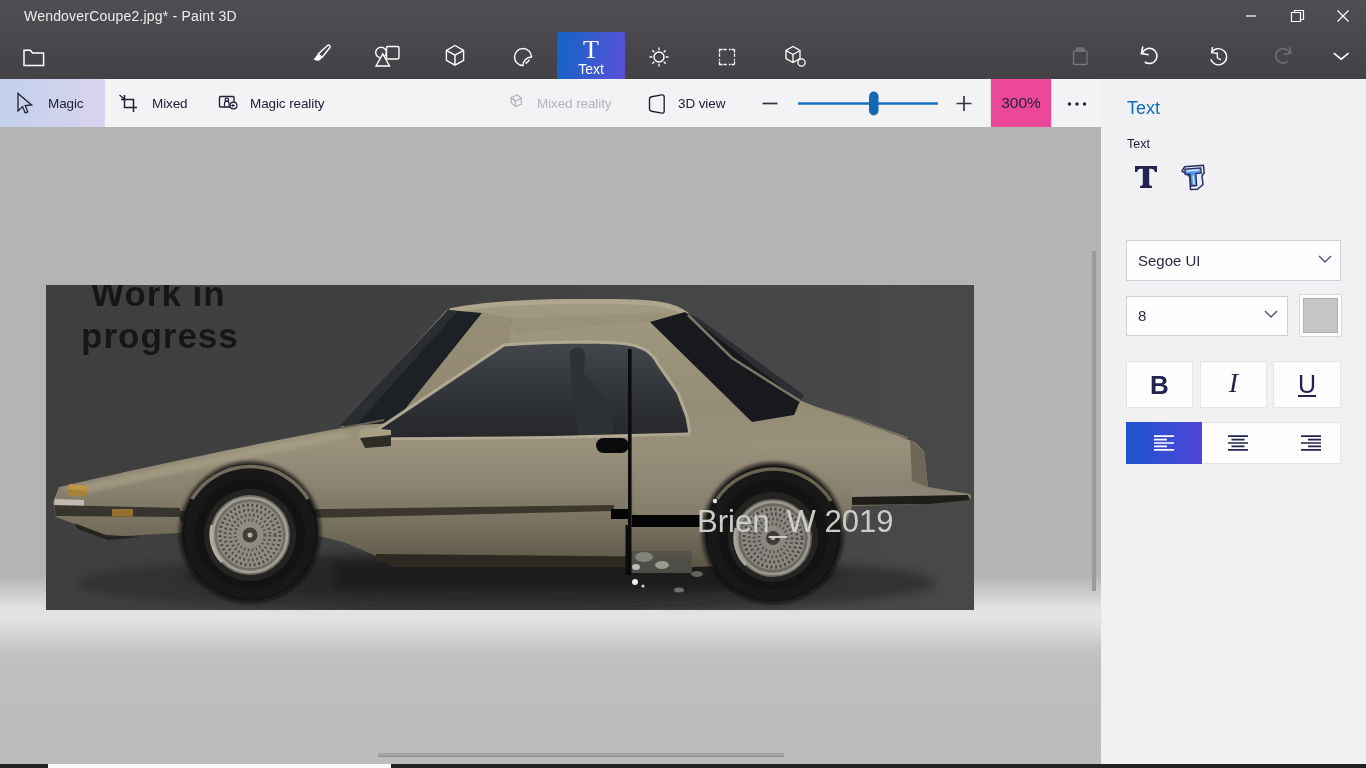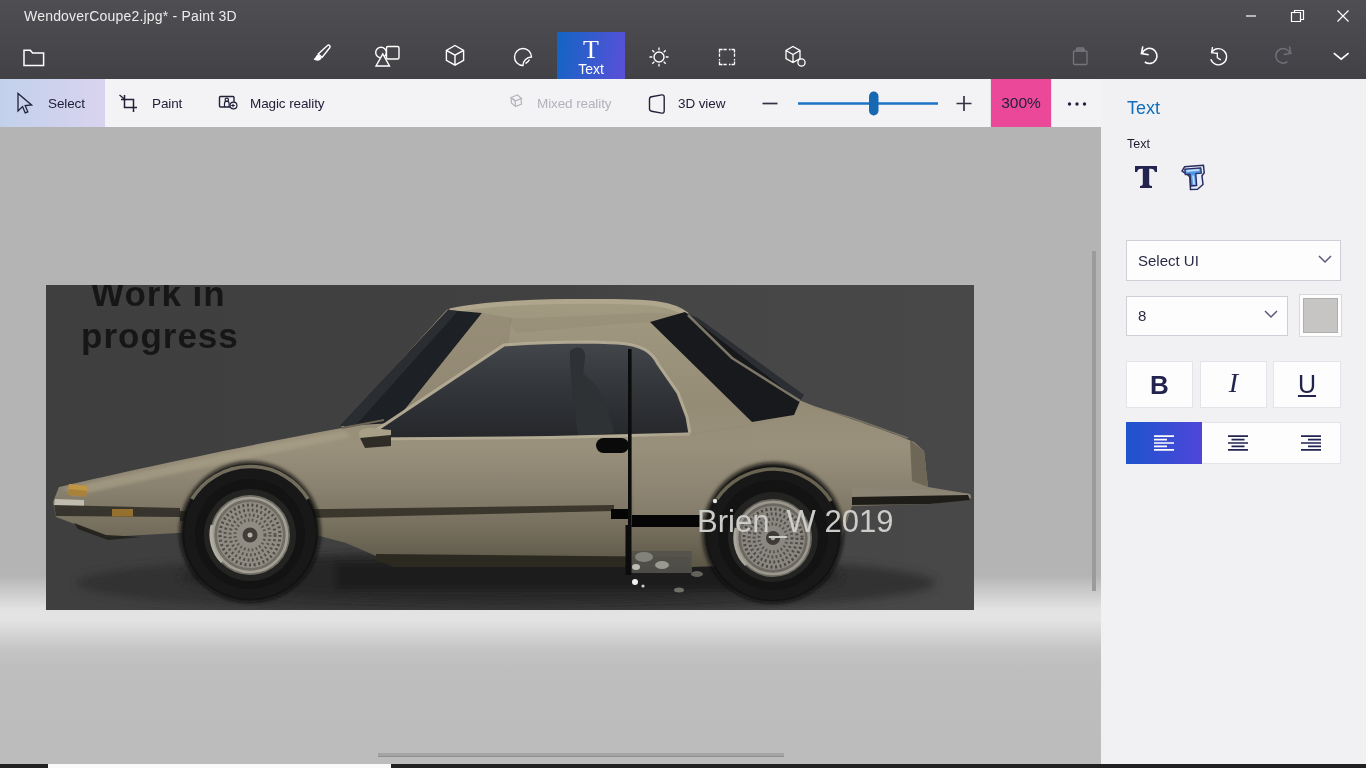--- a/index.html
+++ b/index.html
@@ -105,22 +105,22 @@
       </g>
 
       <path d="M1290 53.4 a7.3 7.3 0 1 0 -2.5 8.3" stroke="#70707a" stroke-width="1.5"></path>
       <path d="M1289.5 46.5 l1.3 7 l-7 1.1" stroke="#70707a" stroke-width="1.5"></path>
 
       <path d="M1333.8 53.2 l7.4 6 l7.4 -6" stroke-width="1.6"></path>
     </svg>
   </div>
   <div id="ribbon" class="abs">
     <div id="selbtn" class="abs"></div>
-    <div class="rlabel abs" style="left:48px;top:17px;">Select</div>
-    <div class="rlabel abs" style="left:152px;top:17px;">Paint</div>
+    <div class="rlabel abs" style="left:48px;top:17px;">Magic</div>
+    <div class="rlabel abs" style="left:152px;top:17px;">Mixed</div>
     <div class="rlabel abs" style="left:250px;top:17px;">Magic reality</div>
     <div class="rlabel dis abs" style="left:537px;top:17px;">Mixed reality</div>
     <div class="rlabel abs" style="left:678px;top:17px;">3D view</div>
     <div class="abs" style="left:990px;top:0;width:62px;height:48px;background:#ec4899;border-left:1px solid #e2e2e6;border-right:1px solid #e2e2e6;text-align:center;line-height:48px;font-size:15.5px;color:#21213a;">300%</div>
     <svg class="abs" style="left:0;top:0;" width="1101" height="48" fill="none" stroke="#21213a" stroke-width="1.4">
 
       <path d="M18 14.5 V32 l4.6 -4.4 l2.6 6.3 l2.6 -1.1 l-2.6 -6.2 l6.4 -0.6 z" stroke-width="1.3"></path>
 
       <path d="M124.5 16 V28.5 H137" stroke-width="1.5"></path>
       <path d="M121 20.5 H133.5 V33" stroke-width="1.5"></path>
@@ -333,21 +333,21 @@
       <path d="M1 1 h22 v6 h-2.2 c-0.4 -2.4 -1.4 -3.2 -4 -3.2 h-1.6 v15 c0 1.6 0.8 2.1 2.8 2.2 v2 H6 v-2 c2 -0.1 2.8 -0.6 2.8 -2.2 v-15 H7.2 c-2.6 0 -3.6 0.8 -4 3.2 H1 z"></path>
     </svg>
 
     <svg class="abs" style="left:78px;top:84px;" width="28" height="28" fill="none">
       <path d="M5.5 3.8 L24.5 2.2 L25.2 9.8 L23 12.8 L24 21.5 L18.5 26.2 L11.5 26.6 L10.8 13.6 L7.8 11.2 L3 8.2 Z" fill="#e4effb" stroke="#2b2b5e" stroke-width="1.5" stroke-linejoin="round"></path>
       <path d="M5.8 6.2 L21.8 4.8 L22.3 10.2 L16.8 10.7 L17.7 22.5 L11.9 23 L11 11.2 L6.3 11.6 Z" fill="#4f97e6" stroke="#2b2b5e" stroke-width="1.3" stroke-linejoin="round"></path>
       <path d="M7.5 8 L20.3 6.9 M14.2 12.5 L15 21.5" stroke="#c4ddf8" stroke-width="1.8"></path>
     </svg>
 
     <div class="pbox" style="left:25px;top:161px;width:215px;height:41px;"></div>
-    <div class="abs" style="left:37px;top:173px;font-size:15px;color:#2b2b44;">Select UI</div>
+    <div class="abs" style="left:37px;top:173px;font-size:15px;color:#2b2b44;">Segoe UI</div>
     <svg class="abs" style="left:216px;top:174px;" width="16" height="12" fill="none" stroke="#5a5a78" stroke-width="1.5">
         <path d="M2 3 l6 6 l6 -6"></path>
       </svg>
 
     <div class="pbox" style="left:25px;top:217px;width:162px;height:40px;"></div>
     <div class="abs" style="left:37px;top:228px;font-size:15px;color:#2b2b44;">8</div>
     <svg class="abs" style="left:162px;top:229px;" width="16" height="12" fill="none" stroke="#5a5a78" stroke-width="1.5">
         <path d="M2 3 l6 6 l6 -6"></path>
       </svg>
 

